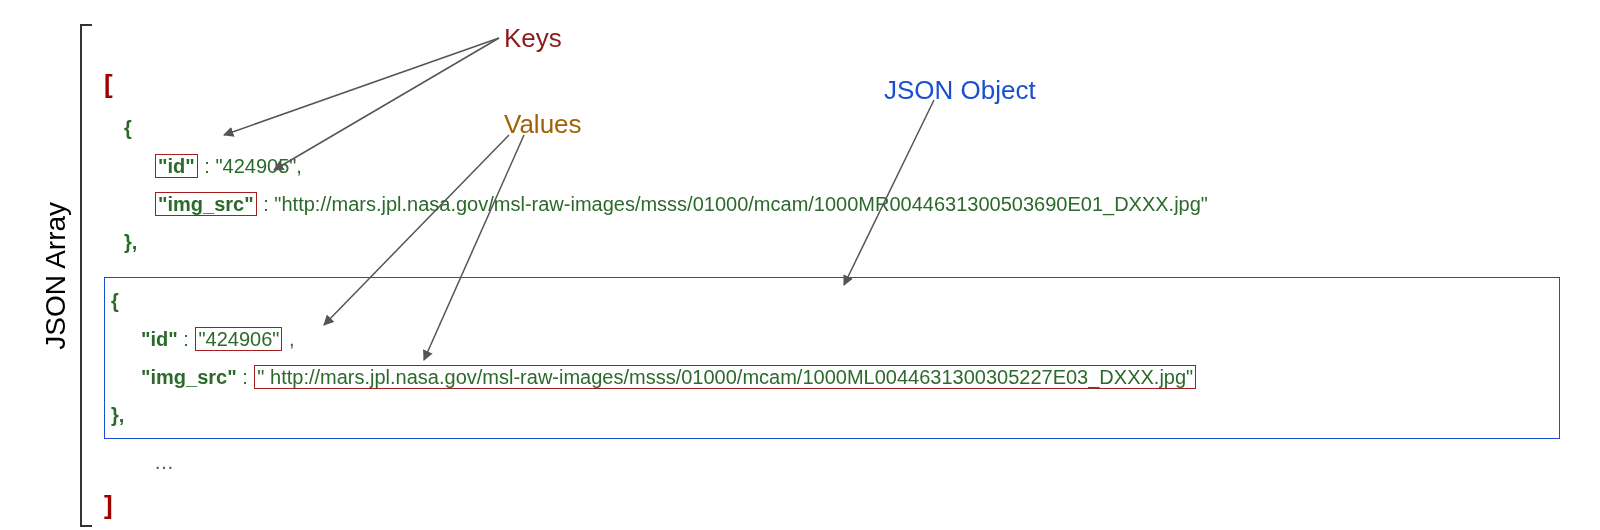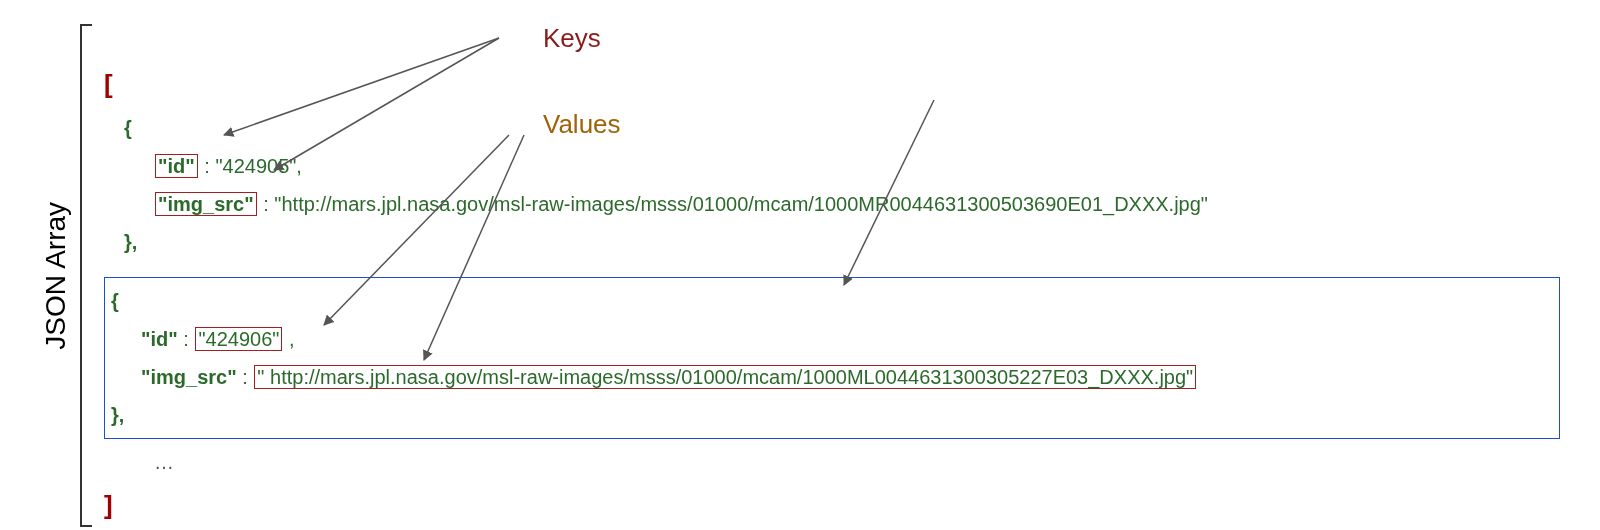--- a/index.html
+++ b/index.html
@@ -92,21 +92,20 @@
   .dots {
     color: #555;
     margin-left: 50px;
     letter-spacing: 2px;
   }
 
   
   .label {
     position: absolute;
     font-size: 26px;
-    margin-left: 39px;
   }
   .label-keys   { color: #8b1a1a; top: -6px;  left: 400px; }
   .label-values { color: #a16207; top: 80px;  left: 400px; }
   .label-obj    { color: #1a4fd0; top: 46px;  left: 780px; }
 
   
   svg.arrows {
     position: absolute;
     top: 0; left: 0;
     width: 100%; height: 100%;
@@ -122,20 +121,21 @@
 
   <div class="bracket">
     <div class="cap-top"></div>
     <div class="cap-bot"></div>
   </div>
 
   <div class="code-area">
 
     <div class="label label-keys">Keys</div>
     <div class="label label-values">Values</div>
+    <div class="label label-obj">JSON Object</div>
 
     <div style="height:40px"></div>
 
     <div><span class="bracket-char">[</span></div>
 
     <div class="indent1"><span class="brace">{</span></div>
 
     <div class="indent2">
       <span class="key box-red">"id"</span><span class="punct"> : </span><span class="val">"424905"</span><span class="punct">,</span>
     </div>

